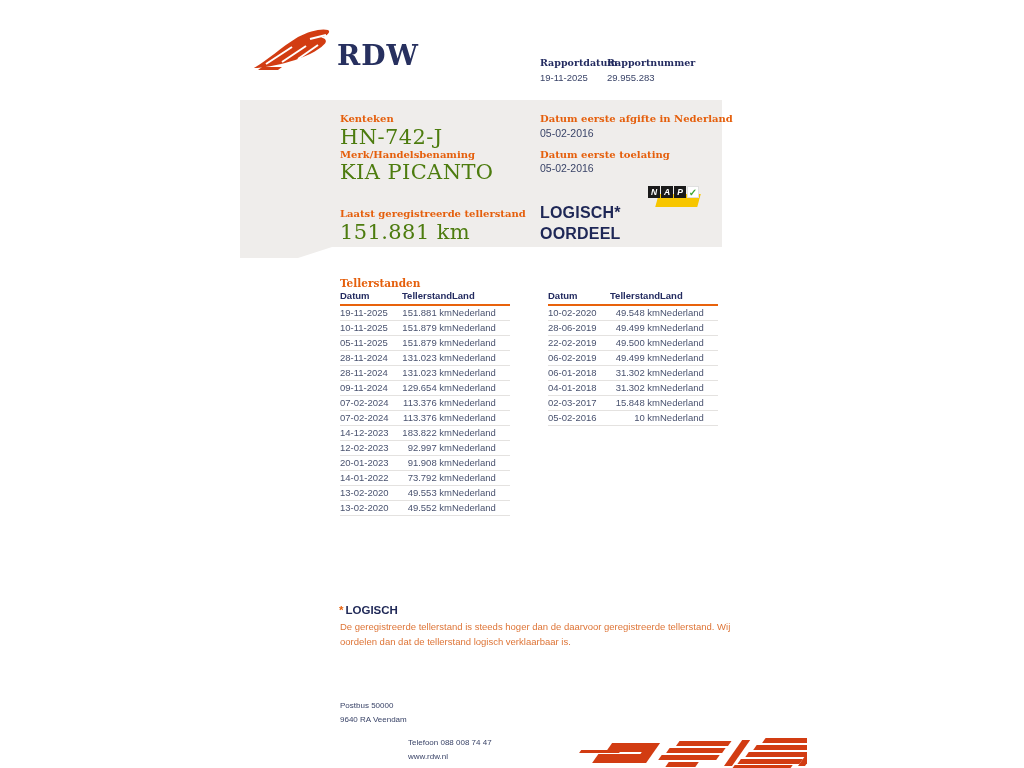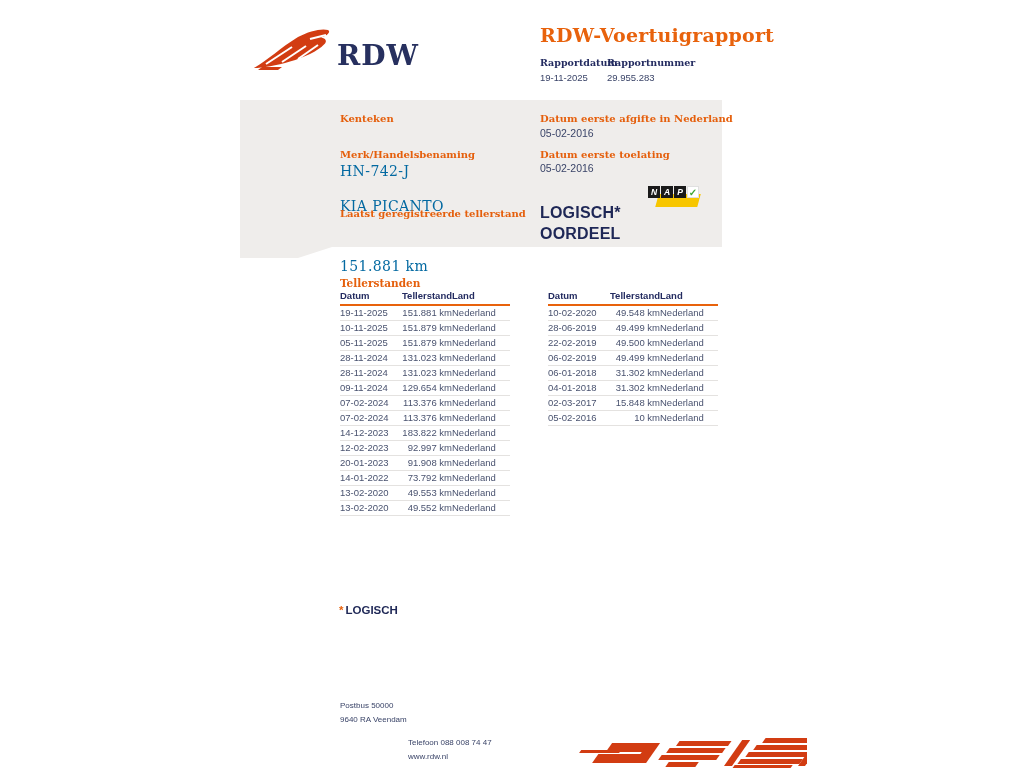--- a/index.html
+++ b/index.html
@@ -19,21 +19,21 @@
   .meta-value { font-size:9.5px; color:#3A4468; margin-top:4px; font-family:"Liberation Sans", sans-serif; }
   .meta-col1 { left:540px; top:57px; }
   .meta-col2 { left:607px; top:57px; }
 
   
   .info-box {
     left:240px; top:100px; width:482px; height:158px; background:#EFEDEB;
     clip-path: polygon(0 0, 482px 0, 482px 147px, 92px 147px, 58px 158px, 0 158px);
   }
   .fld-label { font-size:10px; font-weight:bold; color:#E55F0C; font-family:"DejaVu Serif", serif; }
-  .fld-big   { font-size:14px; color:#0369a1; font-family:"DejaVu Serif", serif; letter-spacing:0.4px;margin-top:38px; }
+  .fld-big   { font-size:21px; color:#4d7c0f; font-family:"DejaVu Serif", serif; letter-spacing:0.4px; }
   .fld-small { font-size:10.5px; color:#3A4468; }
   .verdict   { font-size:16px; font-weight:bold; color:#1E2756; line-height:21px; letter-spacing:0.2px; }
 
   
   .nap { left:648px; top:184px; width:52px; height:26px; }
   .nap-band { position:absolute; left:9px; top:10px; width:42px; height:13px; background:#F7C600; transform:skewX(-15deg); }
   .nap-sq { position:absolute; top:2px; width:12px; height:12px; background:#1A1A1A; color:#fff;
             font-size:8.5px; font-weight:bold; font-style:italic; text-align:center; line-height:12px; }
   .nap-check { position:absolute; top:2px; width:12px; height:12px; background:#ffffff; color:#3FA535;
                font-size:10px; font-weight:bold; text-align:center; line-height:12px; border:1px solid #e0e0e0; }
@@ -74,21 +74,20 @@
     <path fill="#D23C12" d="M6,44 L26,44 L30,41 L10,41 Z"></path>
     <g stroke="#ffffff" stroke-width="2">
       <line x1="14" y1="38" x2="40" y2="21"></line>
       <line x1="30" y1="36" x2="54" y2="20"></line>
       <line x1="46" y1="33" x2="66" y2="19"></line>
       <line x1="58" y1="13" x2="74" y2="9"></line>
     </g>
   </svg>
   <div class="abs logo-word serif">RDW</div>
 
-  <div class="abs doc-title serif">RDW-Voertuigrapport</div>
 
   <div class="abs meta-col1">
     <div class="meta-label">Rapportdatum</div>
     <div class="meta-value">19-11-2025</div>
   </div>
   <div class="abs meta-col2">
     <div class="meta-label">Rapportnummer</div>
     <div class="meta-value">29.955.283</div>
   </div>
 
@@ -252,20 +251,21 @@
         </tr>
         <tr>
           <td class="c0">05-02-2016</td>
           <td class="c1">10 km</td>
           <td class="c2">Nederland</td>
         </tr>
       </tbody>
   </table>
 
   <div class="abs fn-head"><span class="fn-mark">*</span><span>LOGISCH</span></div>
+  <div class="abs fn-body">De geregistreerde tellerstand is steeds hoger dan de daarvoor geregistreerde tellerstand. Wij oordelen dan dat de tellerstand logisch verklaarbaar is.</div>
 
   <div class="abs foot foot-col1">
     <div>Postbus 50000</div>
     <div>9640 RA Veendam</div>
   </div>
   <div class="abs foot foot-col2">
     <div>Telefoon 088 008 74 47</div>
     <div><a href="#">www.rdw.nl</a></div>
   </div>
 

